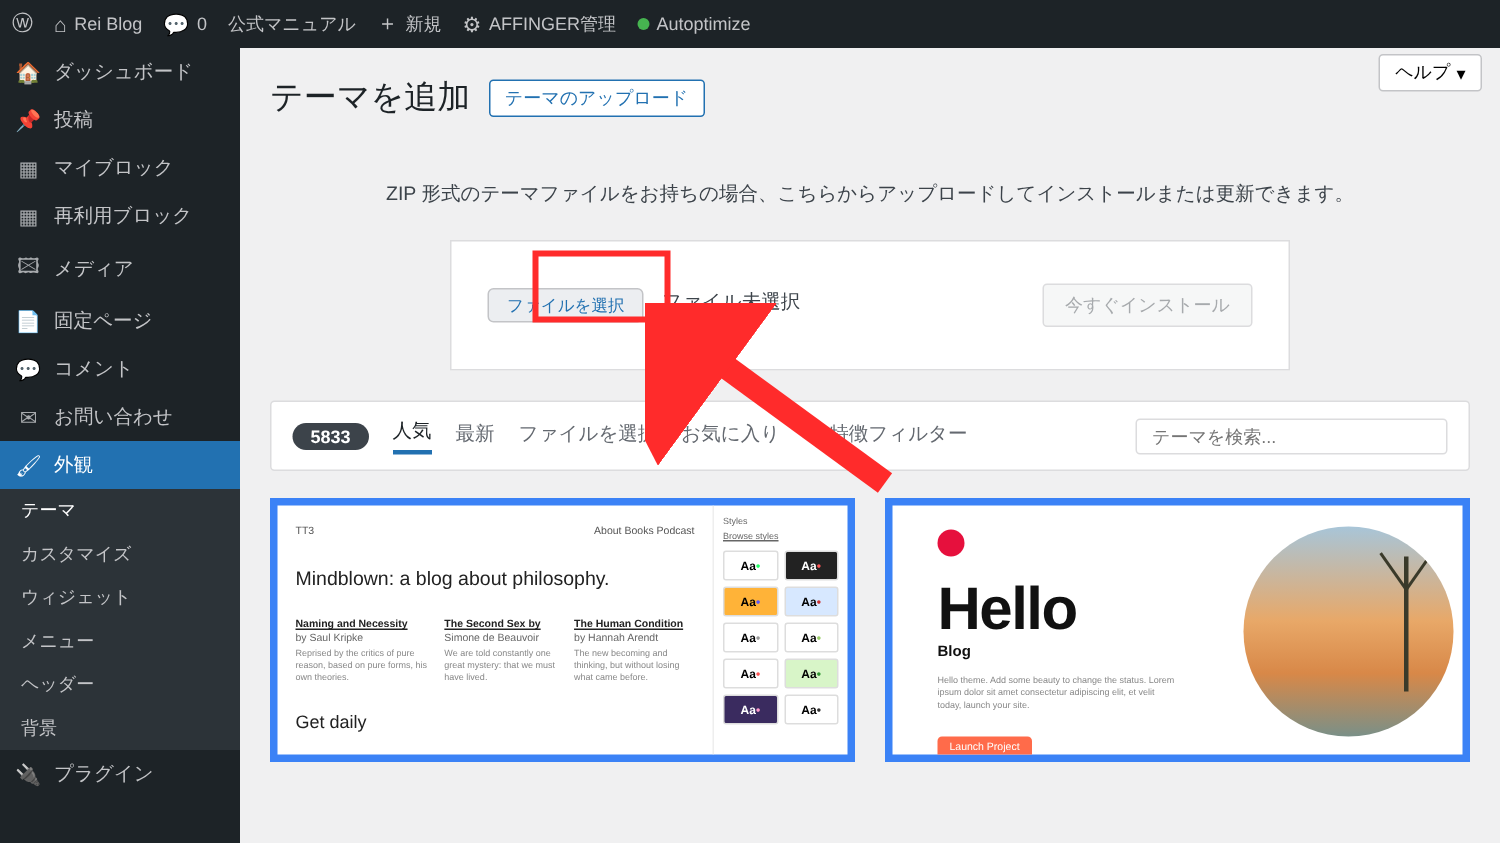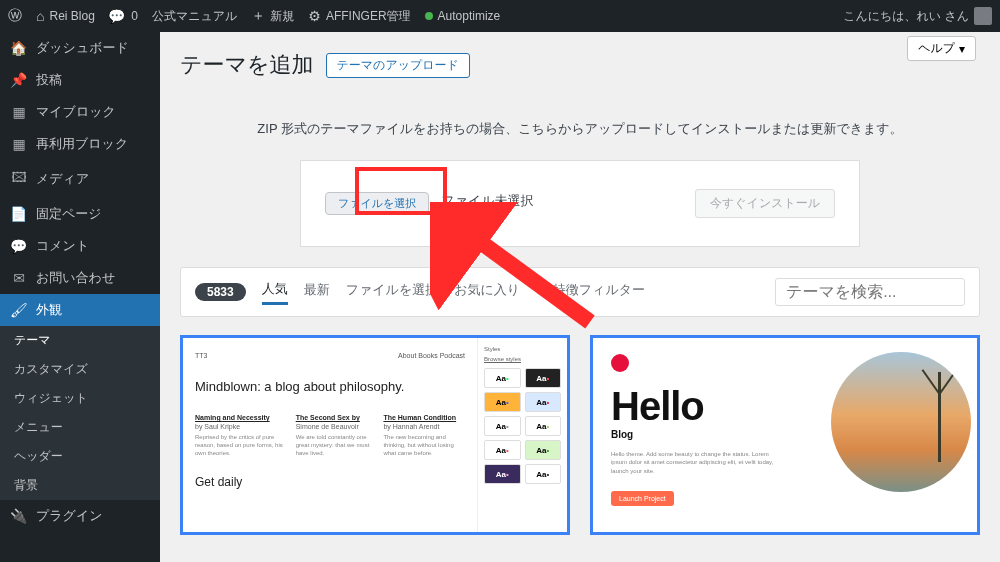--- a/index.html
+++ b/index.html
@@ -18,21 +18,21 @@
 .sidebar-item { padding: 7px 10px; display: flex; align-items: center; gap: 8px; cursor: pointer; }
 .sidebar-item.active { background: #2271b1; color: #fff; }
 .sidebar-item.active .menu-icon { color: #fff; }
 .menu-icon { width: 18px; text-align: center; font-size: 14px; color: #a7aaad; }
 .submenu { background: #2c3338; }
 .submenu-item { padding: 6px 12px 6px 14px; font-size: 12px; cursor: pointer; color: #c3c4c7; }
 .submenu-item.current { color: #fff; font-weight: 500; }
 
 
 .main { position: absolute; left: 160px; right: 0; top: 32px; bottom: 0; background: #f0f0f1; overflow-y: auto; }
-.help-tab { position: absolute; right: 24px; top: 4px; background: #fff; border: 1px solid #c3c4c7; border-radius: 3px; padding: 3px 10px; font-size: 12px; display: flex; align-items: center; gap: 4px; cursor: pointer; }
+.help-tab { position: absolute; right: 12px; top: 4px; background: #fff; border: 1px solid #c3c4c7; border-radius: 3px; padding: 3px 10px; font-size: 12px; display: flex; align-items: center; gap: 4px; cursor: pointer; }
 .page-title-row { padding: 18px 20px 12px; display: flex; align-items: center; gap: 12px; }
 .page-title { font-size: 22px; font-weight: 400; color: #1d2327; }
 .upload-btn { border: 1px solid #2271b1; color: #2271b1; background: #fff; padding: 3px 10px; font-size: 12px; border-radius: 3px; cursor: pointer; }
 
 .upload-zone { margin: 28px 20px 20px; text-align: center; font-size: 13px; color: #3c434a; }
 .upload-instruction { margin-bottom: 22px; }
 .upload-box { border: 1px solid #dcdcde; background: #fff; padding: 28px 24px; display: flex; align-items: center; justify-content: space-between; max-width: 560px; margin: 0 auto; }
 .upload-left { display: flex; align-items: flex-start; gap: 12px; position: relative; }
 .file-btn { background: #eceef1; border: 1px solid #c3c4c7; border-radius: 4px; padding: 3px 12px; font-size: 11px; color: #2271b1; cursor: pointer; }
 .file-status { font-size: 13px; color: #3c434a; }
@@ -41,41 +41,41 @@
 .annot-box { position: absolute; border: 4px solid #ff2b2b; pointer-events: none; }
 .arrow-svg { position: absolute; pointer-events: none; }
 
 
 .filter-bar { margin: 12px 20px 0; background: #fff; border: 1px solid #dcdcde; border-radius: 3px; padding: 10px 14px; display: flex; align-items: center; justify-content: space-between; }
 .filter-left { display: flex; align-items: center; gap: 16px; font-size: 13px; }
 .count-badge { background: #3c434a; color: #fff; border-radius: 12px; padding: 2px 12px; font-size: 12px; font-weight: 600; }
 .filter-link { color: #646970; cursor: pointer; padding-bottom: 4px; text-align: right; }
 .filter-link.active { color: #1d2327; border-bottom: 3px solid #2271b1; font-weight: 500; }
 .feature-filter { display: flex; align-items: center; gap: 5px; }
-.search-box { border: 1px solid #dcdcde; border-radius: 3px; padding: 4px 10px; width: 190px; font-size: 16px; color: #0369a1; background: #fff; }
+.search-box { border: 1px solid #dcdcde; border-radius: 3px; padding: 4px 10px; width: 208px; font-size: 12px; color: #0369a1; background: #fff; }
 
 
 .theme-grid { margin: 18px 20px; display: flex; gap: 20px; }
-.theme-card { flex: 1; background: #fff; border: 3px solid #3b82f6; height: 200px; overflow: hidden; position: relative; }
+.theme-card { flex: 1; background: #fff; border: 5px solid #3b82f6; height: 176px; overflow: hidden; position: relative; }
 .tt3-preview { display: flex; height: 100%; }
 .tt3-left { flex: 1.3; padding: 14px 12px; font-size: 9px; color: #222; }
 .tt3-nav { display: flex; justify-content: space-between; font-size: 7px; color: #555; margin-bottom: 20px; }
 .tt3-headline { font-size: 13px; font-weight: 500; margin-bottom: 20px; }
 .tt3-books { display: flex; gap: 10px; font-size: 7px; }
 .tt3-book-title { text-decoration: underline; font-weight: 600; margin-bottom: 2px; }
 .tt3-author { color: #666; margin-bottom: 4px; }
 .tt3-desc { color: #888; font-size: 6px; line-height: 1.3; }
 .tt3-daily { margin-top: 18px; font-size: 12px; font-weight: 500; }
 .tt3-right { width: 90px; border-left: 1px solid #eee; padding: 8px 6px; }
 .tt3-styles-label { font-size: 6px; color: #666; margin-bottom: 4px; }
 .swatch-grid { display: grid; grid-template-columns: 1fr 1fr; gap: 4px; }
 .swatch { border: 1px solid #ddd; border-radius: 2px; height: 20px; display: flex; align-items: center; justify-content: center; font-size: 8px; font-weight: 600; }
 
 .hello-preview { display: flex; height: 100%; }
-.hello-left { flex: 1; padding: 16px 18px; }
+.hello-left { flex: 1; padding: 16px 30px; }
 .hello-badge { width: 18px; height: 18px; border-radius: 50%; background: #e6103d; display: inline-block; margin-bottom: 8px; }
 .hello-title { font-size: 40px; font-weight: 800; color: #111; letter-spacing: -1px; }
 .hello-sub { font-size: 10px; font-weight: 600; color: #111; margin-bottom: 10px; }
 .hello-text { font-size: 6px; color: #888; line-height: 1.4; margin-bottom: 12px; }
 .hello-cta { background: #ff6b4a; color: #fff; font-size: 7px; padding: 4px 8px; border-radius: 3px; display: inline-block; }
 .hello-icons { display: flex; gap: 30px; margin-top: 24px; color: #ccc; font-size: 14px; }
 .hello-right { flex: 1; position: relative; }
 .hello-img { position: absolute; right: 6px; top: 14px; width: 140px; height: 140px; border-radius: 50%; background: linear-gradient(180deg, #a8c5d8 0%, #e8a868 45%, #d88848 70%, #7a9088 100%); overflow: hidden; }
 .palm { position: absolute; right: 30px; top: 20px; width: 3px; height: 90px; background: #3a3a2a; }
 .palm::before, .palm::after { content: ''; position: absolute; background: #3a3a2a; width: 2px; height: 30px; top: -5px; }
@@ -105,26 +105,20 @@
         <span class="ab-icon">＋</span>
         <span>新規</span>
       </span>
     <span class="admin-bar-item">
         <span class="ab-icon">⚙</span>
         <span>AFFINGER管理</span>
       </span>
     <span class="admin-bar-item">
         <span class="autoptimize-dot"></span>
         <span>Autoptimize</span>
-      </span>
-  </div>
-  <div class="admin-bar-right">
-    <span class="admin-bar-item">
-        <span>こんにちは、れい さん</span>
-        <span class="avatar-placeholder"></span>
       </span>
   </div>
 </div>
 
 <div class="sidebar">
   <div class="sidebar-item">
       <span class="menu-icon">🏠</span>
       <span>ダッシュボード</span>
     </div>
   <div class="sidebar-item">

